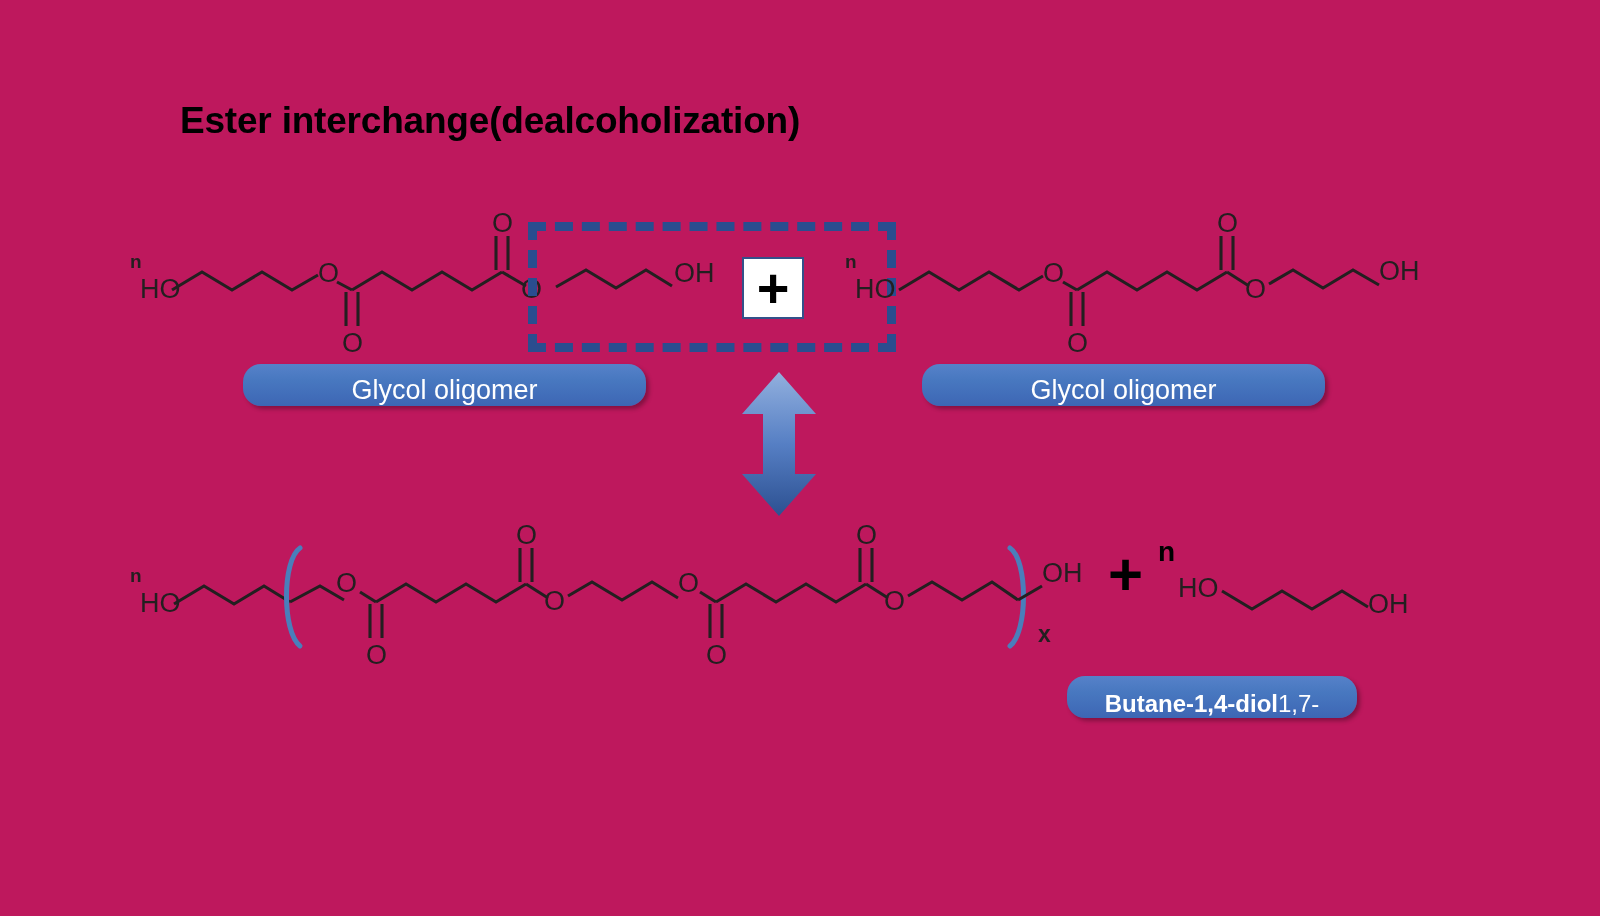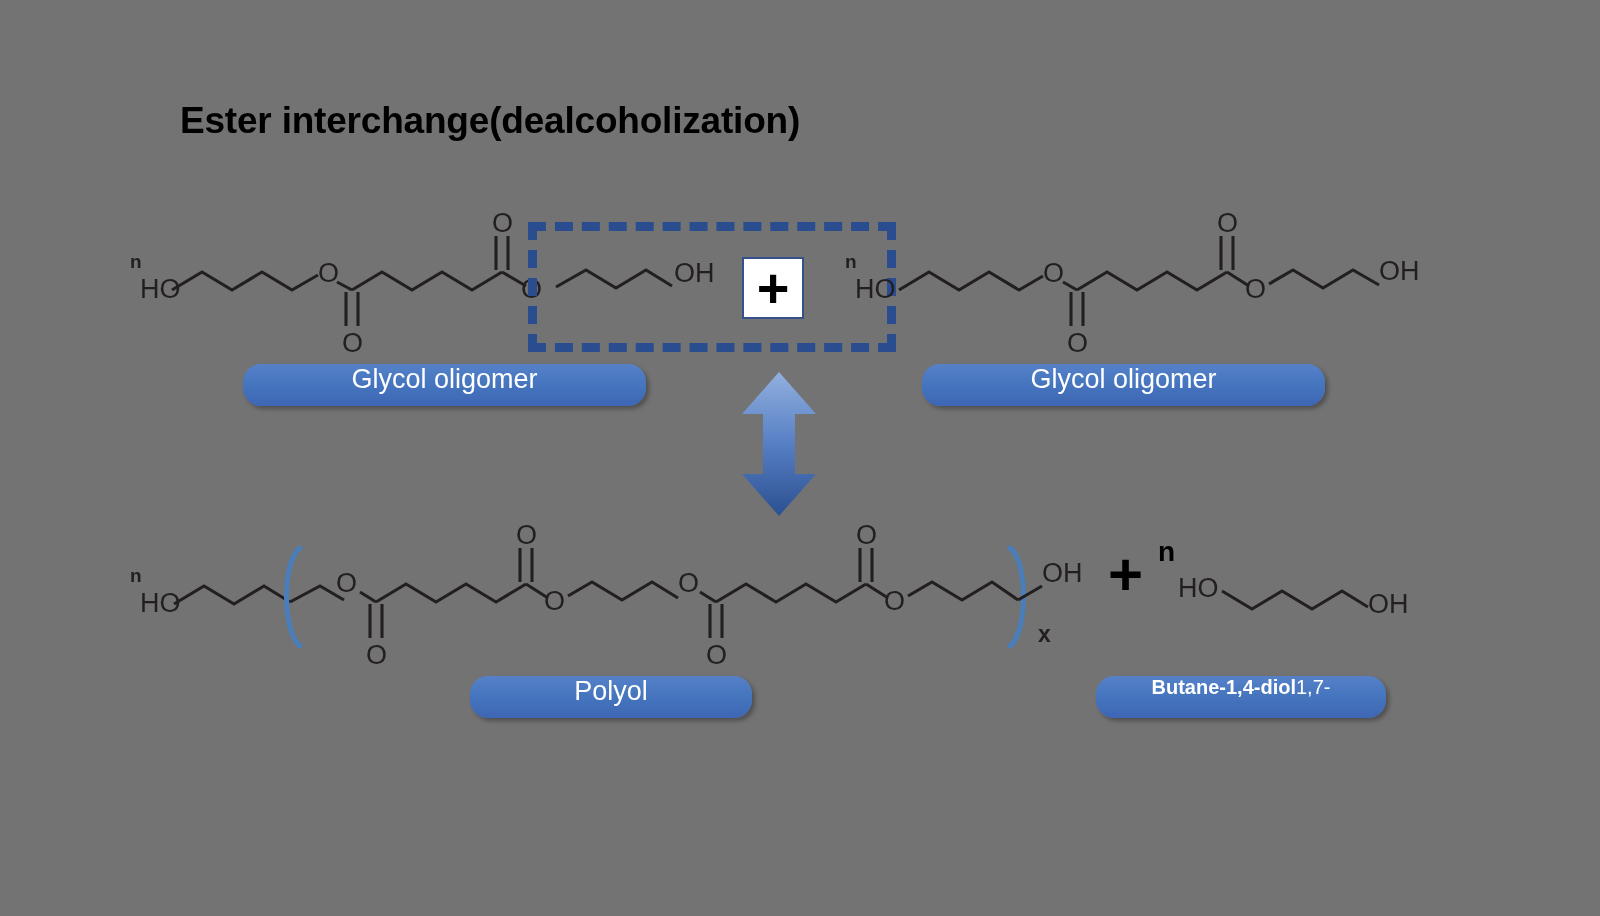--- a/index.html
+++ b/index.html
@@ -9,21 +9,21 @@
     background: #ffffff;
   }
   body {
     font-family: "Liberation Sans", sans-serif;
     color: #000000;
   }
   #slide {
     position: relative;
     width: 1600px;
     height: 916px;
-    background: #737373;
+    background: #be185d;
     overflow: hidden;
   }
 
   
   #title {
     position: absolute;
     left: 180px;
     top: 100px;
     font-size: 37px;
     font-weight: 700;
@@ -119,33 +119,33 @@
     font-size: 28px;
     font-weight: 700;
     color: #000000;
     line-height: 1;
   }
 
   
   .caption {
     position: absolute;
     display: flex;
-    align-items: flex-start;
+    align-items: flex-end;
     justify-content: center;
     color: #ffffff;
     font-size: 27px;
     background: linear-gradient(to bottom, #5681c9 0%, #4878c0 38%, #3d66b4 100%);
     box-shadow: 3px 3px 4px rgba(0,0,0,0.30);
     white-space: nowrap;
     border-radius: 18px;
   }
   #cap-glycol-left  { left: 243px;  top: 364px; width: 403px; height: 42px; }
   #cap-glycol-right { left: 922px;  top: 364px; width: 403px; height: 42px; }
   #cap-polyol       { left: 470px;  top: 676px; width: 282px; height: 42px; }
-  #cap-bdo          { left: 1096px; top: 676px; width: 290px; height: 42px; font-size: 20px; }
+  #cap-bdo          { left: 1067px; top: 676px; width: 290px; height: 42px; font-size: 24px; }
   #cap-bdo .bold { font-weight: 700; }
 
   
   #arrow {
     position: absolute;
     left: 740px;
     top: 370px;
     width: 78px;
     height: 148px;
   }
@@ -296,21 +296,18 @@
   <div id="plus-bottom-n">n</div>
 
   <div class="mol" style="left:1178px; top:545px;">
     <svg width="240" height="110" viewBox="0 0 240 110">
       <text class="atom" x="0" y="52">HO</text>
       <path class="bond" d="M 44,46 L 74,64 L 104,46 L 134,64 L 164,46 L 190,62"></path>
       <text class="atom" x="190" y="68">OH</text>
     </svg>
   </div>
 
-  <div class="caption" id="cap-polyol">
-    <span>Polyol</span>
-  </div>
   <div class="caption" id="cap-bdo">
     <span class="bold">Butane-1,4-diol</span>
       <span> 1,7-</span>
   </div>
 
 </div>
 
 </body></html>

